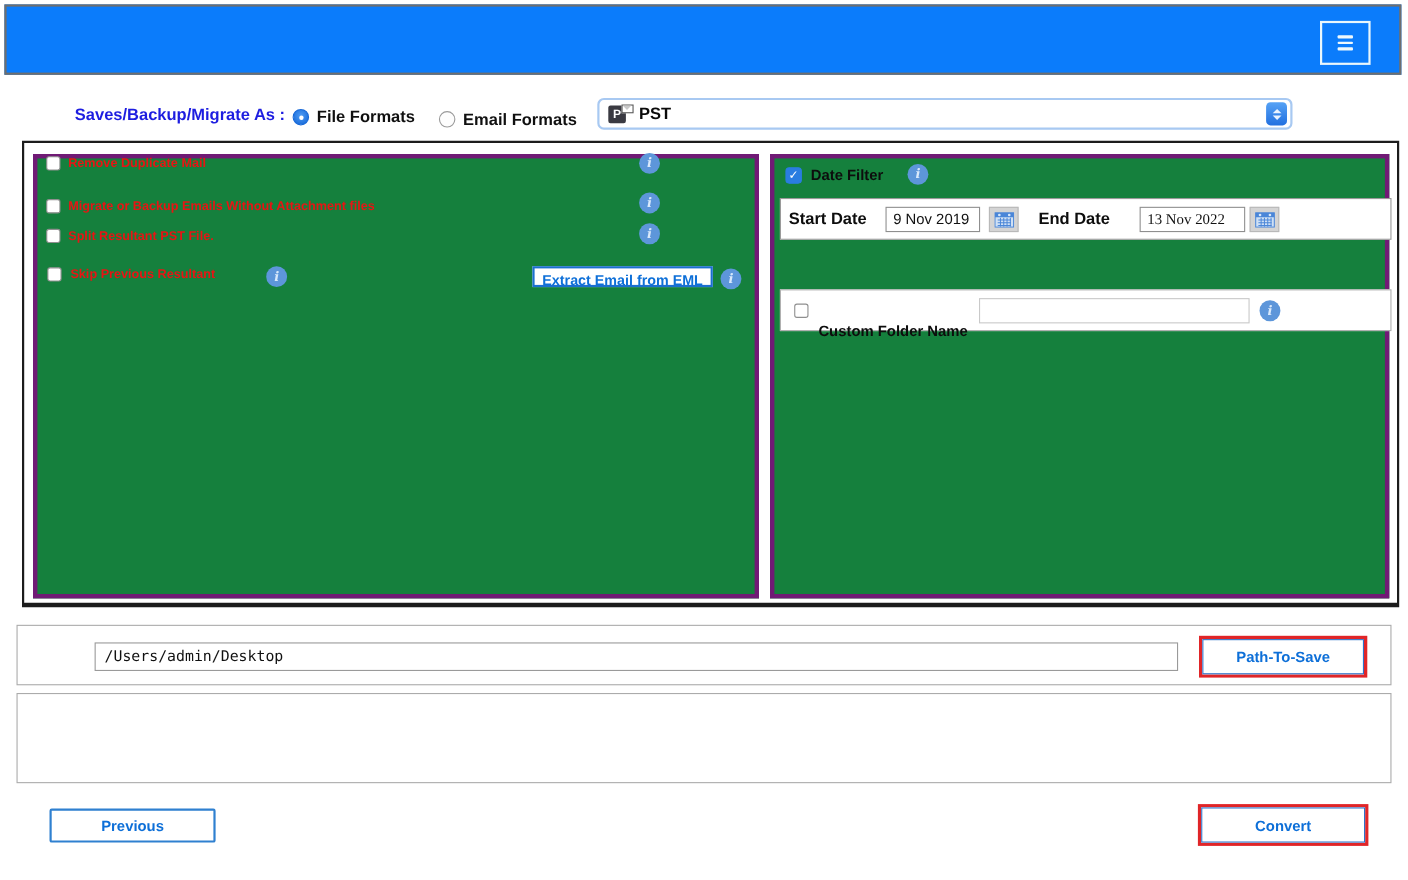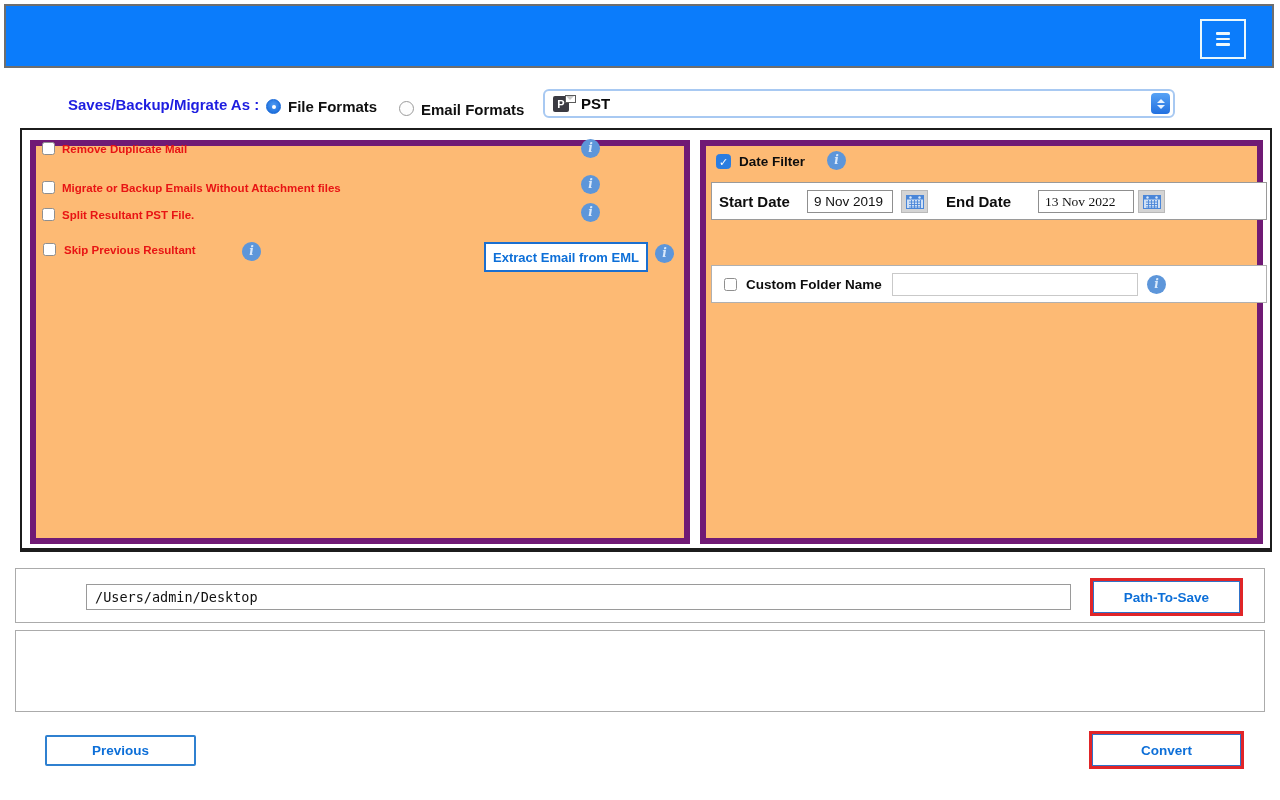--- a/index.html
+++ b/index.html
@@ -40,37 +40,37 @@
     background:linear-gradient(#56a2f5,#2270e0); display:flex; flex-direction:column;
     align-items:center; justify-content:center; gap:2px; }
   .tri-up { width:0; height:0; border-left:4px solid transparent; border-right:4px solid transparent;
     border-bottom:4.5px solid #eaf3ff; }
   .tri-down { width:0; height:0; border-left:4px solid transparent; border-right:4px solid transparent;
     border-top:4.5px solid #eaf3ff; }
 
   
   .main-box { position:absolute; left:20px; top:128px; width:1252px; height:424px;
     border:2px solid #1c1c1c; border-bottom-width:4px; background:#fff; }
-  .panel { position:absolute; border:6px solid #701a75; background:#fdba74;padding-left:40px; }
+  .panel { position:absolute; border:4px solid #701a75; background:#15803d;padding-left:40px; }
   .options-panel { left:30px; top:140px; width:660px; height:404px; }
   .filter-panel  { left:700px; top:140px; width:563px; height:404px; }
 
   .cbx { position:absolute; width:13px; height:13px; border:1px solid #8f8f8f; border-radius:2.5px; background:#fff; cursor:pointer; }
   .cbx.big { width:15px; height:15px; }
   .cbx.checked { background:#2a7de1; border-color:#2a7de1; border-radius:3.5px; }
   .cbx.checked::after { content:"✓"; position:absolute; left:0; top:0; width:100%; height:100%;
     color:#fff; font-size:11px; line-height:15px; text-align:center; font-weight:bold; }
 
   .opt-lbl { position:absolute; font-size:11.5px; font-weight:bold; color:#e81414; white-space:nowrap; }
 
   .info-icon { position:absolute; width:19px; height:19px; border-radius:50%; background:#5d96da;
     color:#d9e9fb; font-family:"DejaVu Serif",serif; font-style:italic; font-weight:bold;
     font-size:12px; text-align:center; line-height:18px; cursor:pointer; }
 
-  .extract-btn { position:absolute; left:484px; top:242px; width:164px; height:30px; background:#fff;
+  .extract-btn { position:absolute; left:484px; top:242px; width:164px; height:19px; background:#fff;
     border:2px solid #1b6fd0; color:#0d6fd8; font-size:13px; font-weight:bold; text-align:center;
     line-height:21px; cursor:pointer; }
 
   .blk-lbl { position:absolute; font-weight:bold; color:#0d0d0d; white-space:nowrap; }
 
   .sub-box { position:absolute; background:#fff; }
   .date-box { left:5px; top:36px; width:556px; height:38px; border:1px solid #9a9a9a; }
   .folder-box { left:5px; top:119px; width:556px; height:38px; border:1px solid #b0b0b0; }
 
   .txt-input { position:absolute; border:1px solid #8f8f8f; background:#fff; font-size:13.5px;
@@ -180,21 +180,21 @@
           <rect x="0.5" y="1.5" width="17" height="4" fill="#4a86d8"></rect>
           <circle cx="4.5" cy="3.5" r="1.2" fill="#d9e9fb"></circle>
             <circle cx="13.5" cy="3.5" r="1.2" fill="#d9e9fb"></circle>
           <path d="M3 8h12 M3 10.5h12 M3 13h12 M5.5 6v8 M8.5 6v8 M11.5 6v8 M14.5 6v8" stroke="#4a86d8" stroke-width="0.9"></path>
         </svg>
       </div>
     </div>
 
     <div class="sub-box folder-box">
       <div class="cbx" style="left:12px; top:12px;"></div>
-      <div class="blk-lbl" style="left:34px; top:11px; font-size:13.5px;">Custom Folder Name</div>
+      <div class="blk-lbl" style="left:34px; top:29px; font-size:13.5px;">Custom Folder Name</div>
       <input class="txt-input" style="left: 180px; top: 7px; width: 246px; height: 23px; border-color: rgb(201, 201, 201);" value="">
       <div class="info-icon" style="left:435px; top:9px;">i</div>
     </div>
   </div>
 
   <div class="path-row">
     <input class="path-input" value="/Users/admin/Desktop" style="">
     <div class="red-wrap save-btn">
       <div class="inner">Path-To-Save</div>
     </div>

